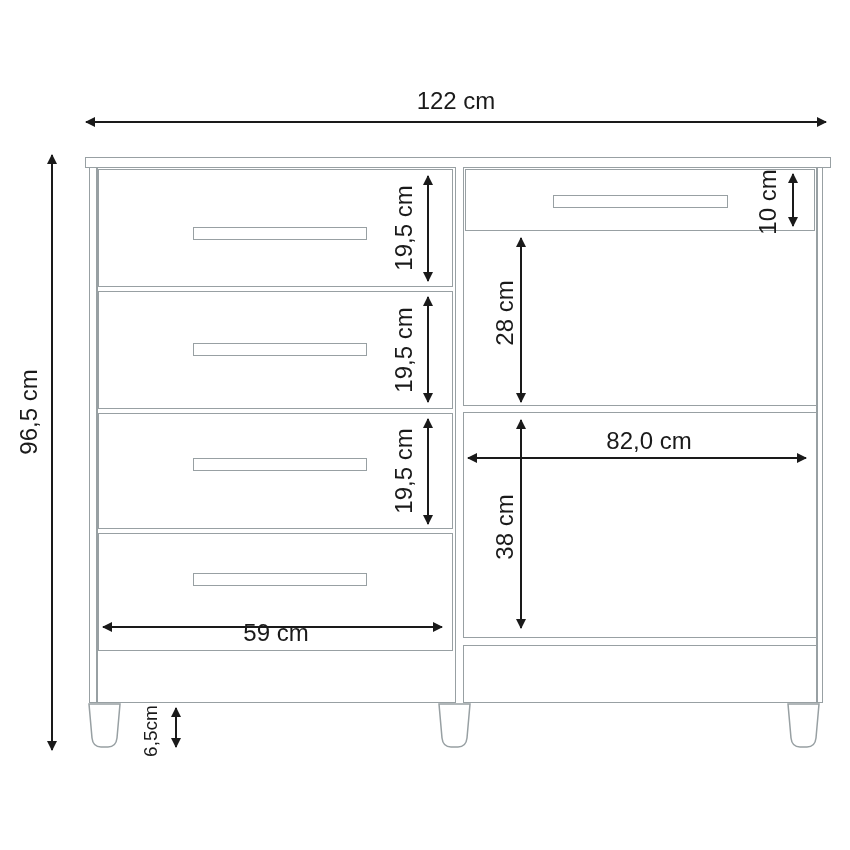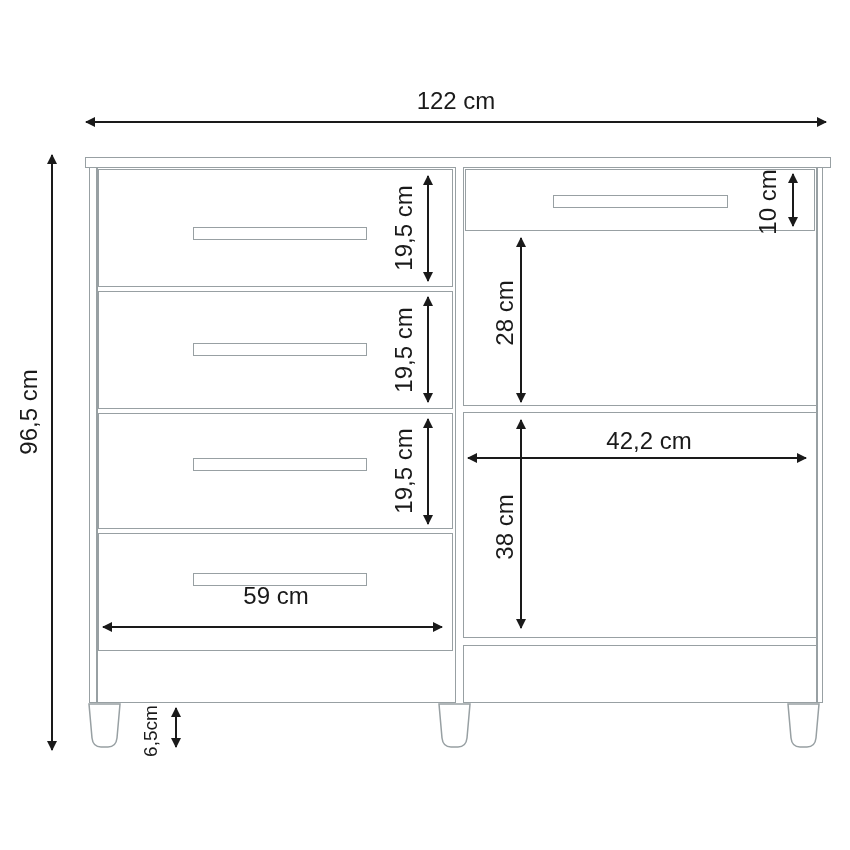--- a/index.html
+++ b/index.html
@@ -89,25 +89,25 @@
 
   <span class="dim-label rot" style="left:404px;top:471px;">19,5 cm</span>
   <div class="arrow-v" style="left:427px;top:419px;height:105px;"></div>
 
   <span class="dim-label rot" style="left:768px;top:202px;">10 cm</span>
   <div class="arrow-v" style="left:792px;top:174px;height:52px;"></div>
 
   <span class="dim-label rot" style="left:505px;top:313px;">28 cm</span>
   <div class="arrow-v" style="left:520px;top:238px;height:164px;"></div>
 
-  <span class="dim-label" style="left:649px;top:441px;">42,2 cm</span>
+  <span class="dim-label" style="left:649px;top:441px;">82,0 cm</span>
   <div class="arrow-h" style="left:468px;top:457px;width:338px;"></div>
 
   <span class="dim-label rot" style="left:505px;top:527px;">38 cm</span>
   <div class="arrow-v" style="left:520px;top:420px;height:208px;"></div>
 
-  <span class="dim-label" style="left:276px;top:596px;">59 cm</span>
+  <span class="dim-label" style="left:276px;top:633px;">59 cm</span>
   <div class="arrow-h" style="left:103px;top:626px;width:339px;"></div>
 
   <span class="dim-label rot small" style="left:150px;top:731px;">6,5cm</span>
   <div class="arrow-v" style="left:175px;top:708px;height:39px;"></div>
 
 </div>
 
 </body></html>

